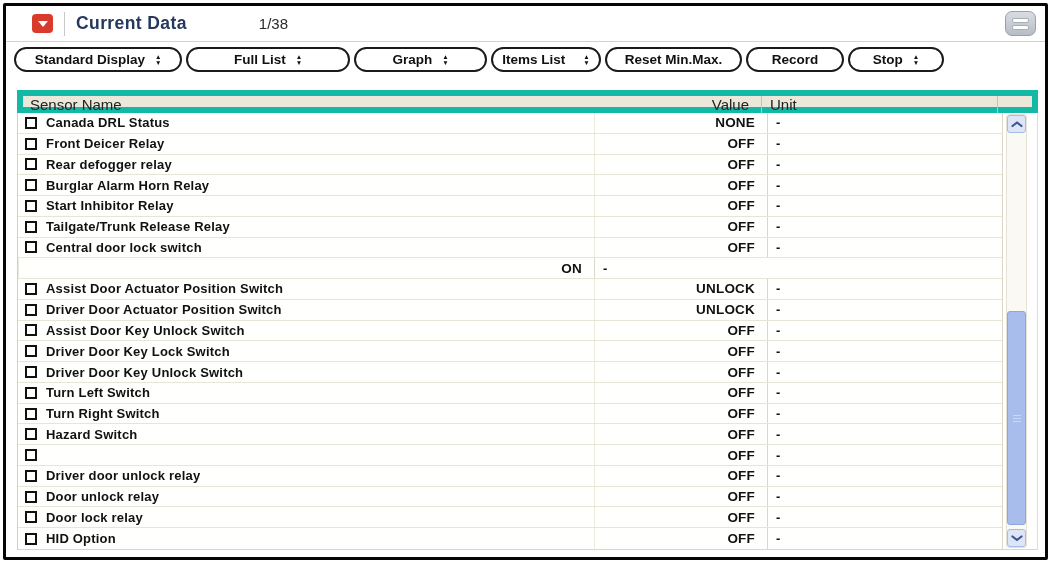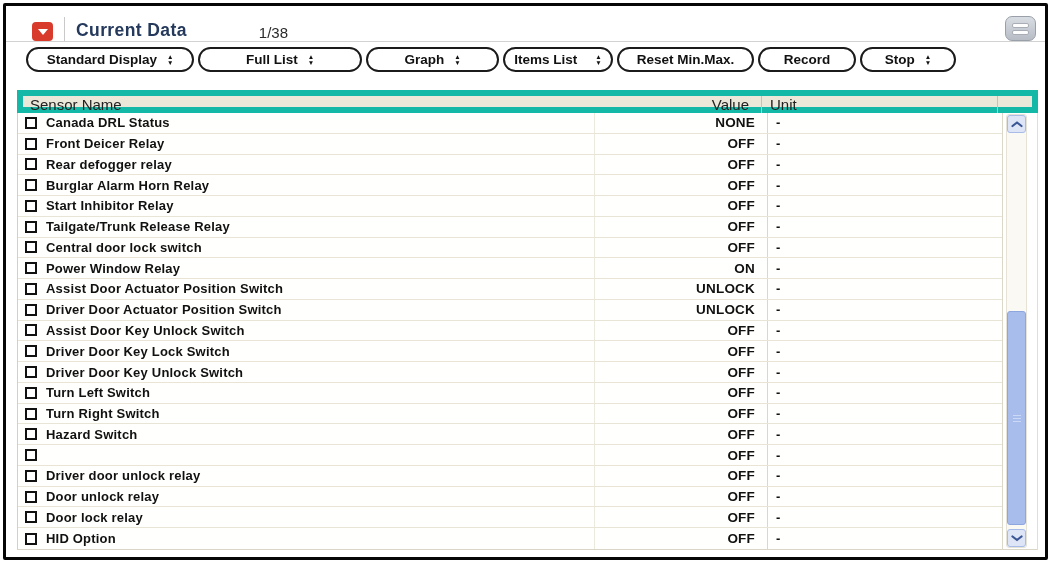--- a/index.html
+++ b/index.html
@@ -6,21 +6,21 @@
   html, body { width: 1051px; height: 563px; background: #fff; }
   body { font-family: "Liberation Sans", sans-serif; color: #111; }
 
   .window {
     width: 1045px; height: 557px; margin: 3px;
     border: 3px solid #060606; border-radius: 2px;
     background: #fff; overflow: hidden;
   }
 
   
-  .titlebar { height: 35px; display: flex; align-items: flex-end; padding-left: 26px; }
+  .titlebar { height: 35px; display: flex; align-items: center; padding-left: 26px; }
   .title-icon {
     width: 21px; height: 19px; border-radius: 4px;
     background: var(--title-icon-red, #d83a2b);
     display: flex; align-items: center; justify-content: center;
     flex-shrink: 0; cursor: pointer;
   }
   .title-icon .tri {
     width: 0; height: 0;
     border-left: 5px solid transparent; border-right: 5px solid transparent;
     border-top: 6px solid #fff; margin-top: 1px;
@@ -39,21 +39,21 @@
     display: flex; flex-direction: column; align-items: center; justify-content: center;
     gap: 2px; cursor: pointer;
   }
   .printer .slot {
     width: 17px; height: 5px; background: #fdfdfd;
     border: 1px solid #a9aeb6; border-radius: 2px;
   }
   .title-rule { height: 1px; background: #d2d2d2; }
 
   
-  .toolbar { display: flex; gap: 4px; padding-left: 20px; margin: 5px 0 7px 0; height: 36px; }
+  .toolbar { display: flex; gap: 4px; padding-left: 8px; margin: 5px 0 7px 0; height: 36px; }
   .tb-btn {
     height: 25px; background: #fff; border: 2px solid #1b1b1b; border-radius: 13px;
     font-family: "Liberation Sans", sans-serif; font-size: 13.5px; font-weight: bold;
     color: #111; display: flex; align-items: center; justify-content: center;
     gap: 10px; cursor: pointer; padding: 0 8px;
   }
   .tb-btn:nth-child(1) { width: 168px; }
   .tb-btn:nth-child(2) { width: 164px; }
   .tb-btn:nth-child(3) { width: 133px; }
   .tb-btn:nth-child(4) { width: 110px; gap: 18px; }
@@ -252,24 +252,20 @@
   <div class="row">
     <div class="cell c-name">
       <span class="checkbox"></span>
       <span>Central door lock switch</span>
     </div>
     <div class="cell c-value">OFF</div>
     <div class="cell c-unit">-</div>
   </div>
 
   <div class="row">
-    <div class="cell c-name">
-      <span class="checkbox"></span>
-      <span>Power Window Relay</span>
-    </div>
     <div class="cell c-value">ON</div>
     <div class="cell c-unit">-</div>
   </div>
 
   <div class="row">
     <div class="cell c-name">
       <span class="checkbox"></span>
       <span>Assist Door Actuator Position Switch</span>
     </div>
     <div class="cell c-value">UNLOCK</div>

